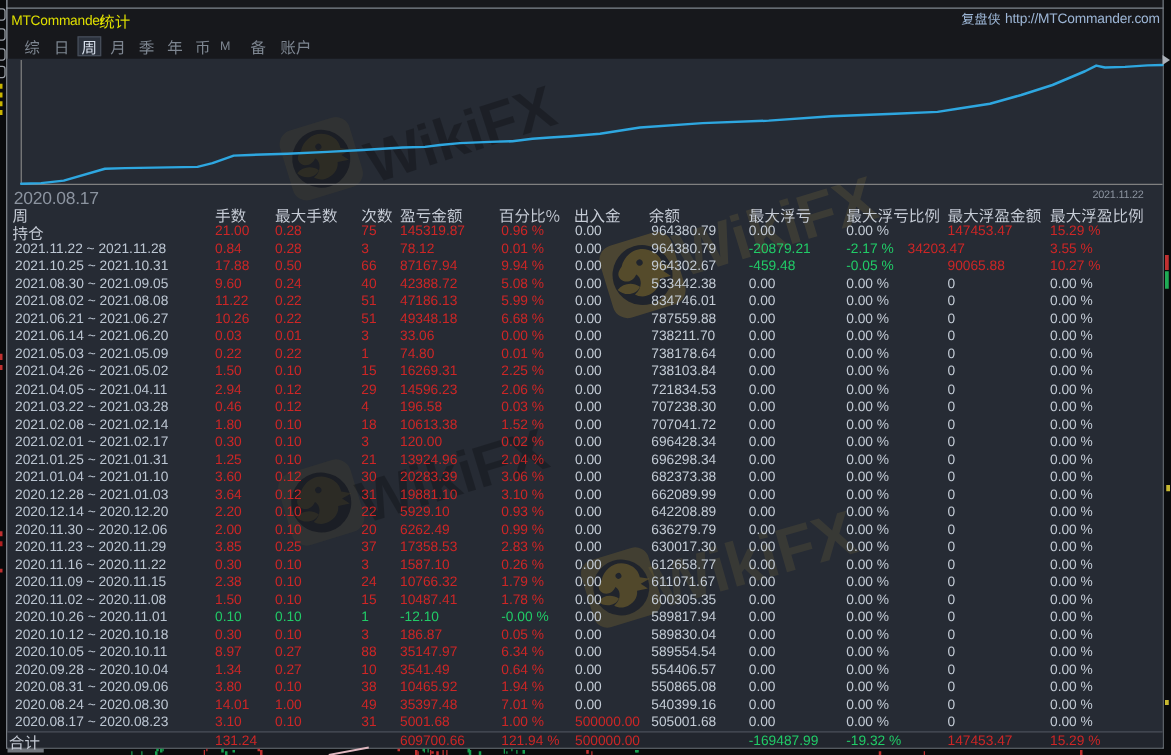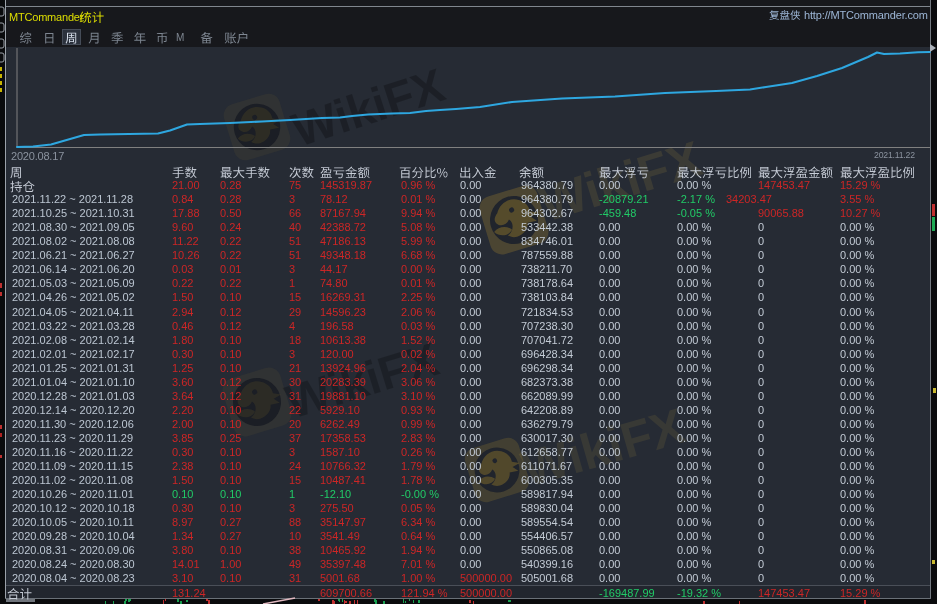--- a/index.html
+++ b/index.html
@@ -15,21 +15,21 @@
 <div class="abs" style="left:930px;top:0;width:1px;height:599px;background:#737980"></div>
 <div class="abs" style="left:6px;top:47px;width:924px;height:551px;background:#262b34"></div>
 <div class="abs" style="left:5px;top:598px;width:926px;height:1px;background:#6a7077"></div>
 
 <div class="abs" style="left:9px;top:11px;font-size:11px;color:#dfdf00;letter-spacing:-0.2px">MTCommander</div>
 <div class="abs" style="left:804px;top:9px;font-size:11px;color:#9db6d6;letter-spacing:-0.15px">http://MTCommander.com</div>
 <div class="abs" style="left:176px;top:32px;font-size:10px;color:#7e8691">M</div>
 
 <div class="abs" style="left:62px;top:29px;width:19px;height:16px;background:#2b313c;border:1px solid #454c58"></div>
 
-<div class="abs" style="left:11px;top:150px;font-size:11px;color:#8b939f;letter-spacing:-0.2px">2020.08.17</div>
+<div class="abs" style="left:11px;top:150px;font-size:14px;color:#8b939f;letter-spacing:-0.2px">2020.08.17</div>
 <div class="abs" style="left:874px;top:150px;font-size:8.7px;color:#8b939f;letter-spacing:-0.2px">2021.11.22</div>
 
 <div class="abs" style="left:6px;top:586px;width:924px;height:12px;background:#22262e"></div>
 
 <div class="abs" style="left:6px;top:585px;width:924px;height:1px;background:#4a4f58"></div>
 <svg class="abs" style="left:0;top:0" width="937" height="604" viewBox="0 0 937 604">
 <g transform="translate(257,127) rotate(-17)">
 <rect x="-29.0" y="-29.0" width="58" height="58" rx="11.600000000000001" fill="#8a7a35" opacity="0.1"></rect>
 <circle r="23.200000000000003" fill="#1b1e25"></circle>
 <g fill="#5a5026" opacity="0.3" transform="scale(0.90625)">
@@ -241,21 +241,21 @@
       <span style="left:599px;color:#c3cbd5">0.00</span>
       <span style="left:677px;color:#c3cbd5">0.00 %</span>
       <span style="left:758px;color:#c3cbd5">0</span>
       <span style="left:840px;color:#c3cbd5">0.00 %</span>
     </div>
 <div class="r" style="top:262.4px">
       <span style="left:12px;color:#bcc6d2">2021.06.14 ~ 2021.06.20</span>
       <span style="left:172px;color:#cd2626">0.03</span>
       <span style="left:220px;color:#cd2626">0.01</span>
       <span style="left:289px;color:#cd2626">3</span>
-      <span style="left:320px;color:#cd2626">44.17</span>
+      <span style="left:320px;color:#cd2626">33.06</span>
       <span style="left:401px;color:#cd2626">0.00 %</span>
       <span style="left:460px;color:#c3cbd5">0.00</span>
       <span style="left:521px;color:#c3cbd5">738211.70</span>
       <span style="left:599px;color:#c3cbd5">0.00</span>
       <span style="left:677px;color:#c3cbd5">0.00 %</span>
       <span style="left:758px;color:#c3cbd5">0</span>
       <span style="left:840px;color:#c3cbd5">0.00 %</span>
     </div>
 <div class="r" style="top:276.4px">
       <span style="left:12px;color:#bcc6d2">2021.05.03 ~ 2021.05.09</span>
@@ -479,21 +479,21 @@
       <span style="left:599px;color:#c3cbd5">0.00</span>
       <span style="left:677px;color:#c3cbd5">0.00 %</span>
       <span style="left:758px;color:#c3cbd5">0</span>
       <span style="left:840px;color:#c3cbd5">0.00 %</span>
     </div>
 <div class="r" style="top:500.7px">
       <span style="left:12px;color:#bcc6d2">2020.10.12 ~ 2020.10.18</span>
       <span style="left:172px;color:#cd2626">0.30</span>
       <span style="left:220px;color:#cd2626">0.10</span>
       <span style="left:289px;color:#cd2626">3</span>
-      <span style="left:320px;color:#cd2626">275.50</span>
+      <span style="left:320px;color:#cd2626">186.87</span>
       <span style="left:401px;color:#cd2626">0.05 %</span>
       <span style="left:460px;color:#c3cbd5">0.00</span>
       <span style="left:521px;color:#c3cbd5">589830.04</span>
       <span style="left:599px;color:#c3cbd5">0.00</span>
       <span style="left:677px;color:#c3cbd5">0.00 %</span>
       <span style="left:758px;color:#c3cbd5">0</span>
       <span style="left:840px;color:#c3cbd5">0.00 %</span>
     </div>
 <div class="r" style="top:514.8px">
       <span style="left:12px;color:#bcc6d2">2020.10.05 ~ 2020.10.11</span>
@@ -545,21 +545,21 @@
       <span style="left:320px;color:#cd2626">35397.48</span>
       <span style="left:401px;color:#cd2626">7.01 %</span>
       <span style="left:460px;color:#c3cbd5">0.00</span>
       <span style="left:521px;color:#c3cbd5">540399.16</span>
       <span style="left:599px;color:#c3cbd5">0.00</span>
       <span style="left:677px;color:#c3cbd5">0.00 %</span>
       <span style="left:758px;color:#c3cbd5">0</span>
       <span style="left:840px;color:#c3cbd5">0.00 %</span>
     </div>
 <div class="r" style="top:570.8px">
-      <span style="left:12px;color:#bcc6d2">2020.08.04 ~ 2020.08.23</span>
+      <span style="left:12px;color:#bcc6d2">2020.08.17 ~ 2020.08.23</span>
       <span style="left:172px;color:#cd2626">3.10</span>
       <span style="left:220px;color:#cd2626">0.10</span>
       <span style="left:289px;color:#cd2626">31</span>
       <span style="left:320px;color:#cd2626">5001.68</span>
       <span style="left:401px;color:#cd2626">1.00 %</span>
       <span style="left:460px;color:#cd2626">500000.00</span>
       <span style="left:521px;color:#c3cbd5">505001.68</span>
       <span style="left:599px;color:#c3cbd5">0.00</span>
       <span style="left:677px;color:#c3cbd5">0.00 %</span>
       <span style="left:758px;color:#c3cbd5">0</span>

